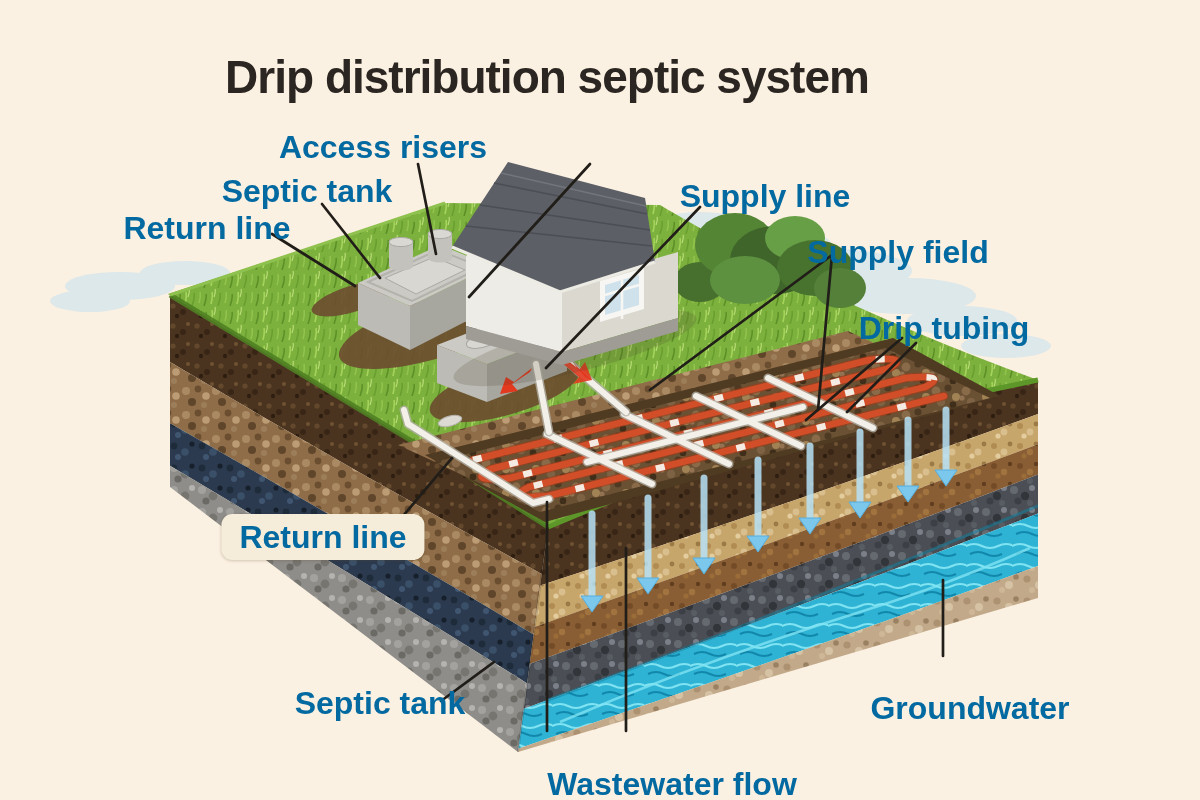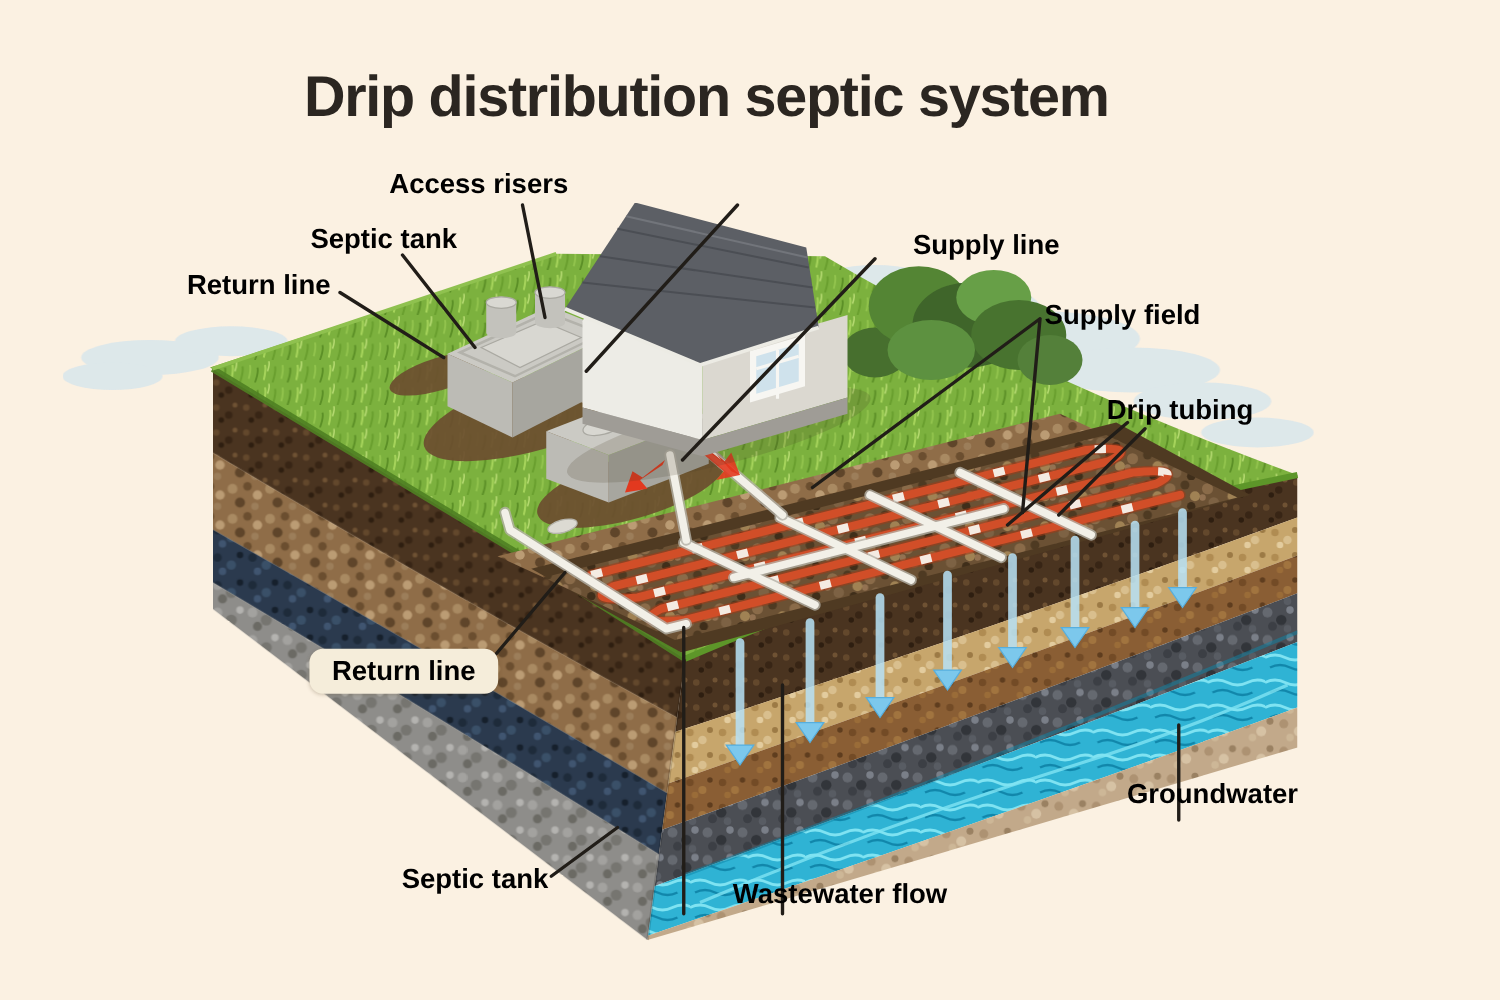--- a/index.html
+++ b/index.html
@@ -1,20 +1,20 @@
 <!DOCTYPE html>
 <html><head>
 <meta charset="utf-8">
 <style>
   html,body{margin:0;padding:0;background:#fbf1e2;}
   .stage{position:relative;width:1200px;height:800px;background:#fbf1e2;overflow:hidden;
          font-family:"Liberation Sans", sans-serif;}
   .stage svg{position:absolute;left:0;top:0;}
-  .lbl{position:absolute;transform:translate(-50%,-50%);color:#000000;
-       font-weight:700;font-size:22px;white-space:nowrap;line-height:1;}
+  .lbl{position:absolute;transform:translate(-50%,-50%);color:#0369a1;
+       font-weight:700;font-size:32px;white-space:nowrap;line-height:1;}
   .lbl.title{font-size:46px;letter-spacing:-1px;color:#2b2621;}
   .lbl.boxed{background:#f5edda;padding:7px 18px;border-radius:11px;
              box-shadow:0 1px 3px rgba(90,70,40,.25);}
   
   .pipe-sh{fill:none;stroke:#b4b2a8;stroke-width:9;stroke-linecap:round;stroke-linejoin:round;opacity:.8}
   .pipe{fill:none;stroke:#f2f0e8;stroke-width:6;stroke-linecap:round;stroke-linejoin:round}
   .tube-sh{fill:none;stroke:#a33a18;stroke-width:9;stroke-linecap:round;stroke-linejoin:round;opacity:.55}
   .tube{fill:none;stroke:#d14e28;stroke-width:6.5;stroke-linecap:round;stroke-linejoin:round}
   .tube-em{fill:none;stroke:#f6f3ec;stroke-width:6.5;stroke-dasharray:9 74;opacity:.95}
   .leader{fill:none;stroke:#211d18;stroke-width:2.7;stroke-linecap:round}
@@ -323,24 +323,24 @@
     <path class="leader" d="M700,207 L546,368"></path>
     <path class="leader" d="M832,255 L650,390 M832,255 L818,410"></path>
     <path class="leader" d="M902,338 L806,420 M916,343 L847,412"></path>
     <path class="leader" d="M397,523 L452,458"></path>
     <path class="leader" d="M441,701 L494,662"></path>
     <path class="leader" d="M547,502 L547,731 M626,548 L626,731"></path>
     <path class="leader" d="M943,580 L943,656"></path>
   </g>
 </svg>
 
-  <div class="lbl title" style="left:565px;top:77px">Drip distribution septic system</div>
+  <div class="lbl title" style="left:547px;top:77px">Drip distribution septic system</div>
   <div class="lbl" style="left:383px;top:147px">Access risers</div>
   <div class="lbl" style="left:307px;top:191px">Septic tank</div>
   <div class="lbl" style="left:207px;top:228px">Return line</div>
-  <div class="lbl" style="left:789px;top:196px">Supply line</div>
+  <div class="lbl" style="left:765px;top:196px">Supply line</div>
   <div class="lbl" style="left:898px;top:252px">Supply field</div>
   <div class="lbl" style="left:944px;top:328px">Drip tubing</div>
   <div class="lbl boxed" style="left:323px;top:537px">Return line</div>
   <div class="lbl" style="left:380px;top:703px">Septic tank</div>
-  <div class="lbl" style="left:672px;top:715px">Wastewater flow</div>
-  <div class="lbl" style="left:970px;top:635px">Groundwater</div>
+  <div class="lbl" style="left:672px;top:784px">Wastewater flow</div>
+  <div class="lbl" style="left:970px;top:708px">Groundwater</div>
 </div>
 
 </body></html>

